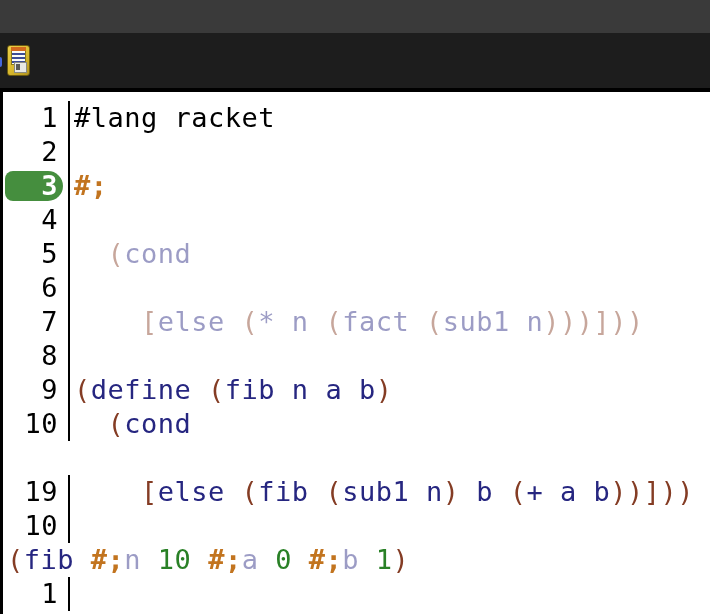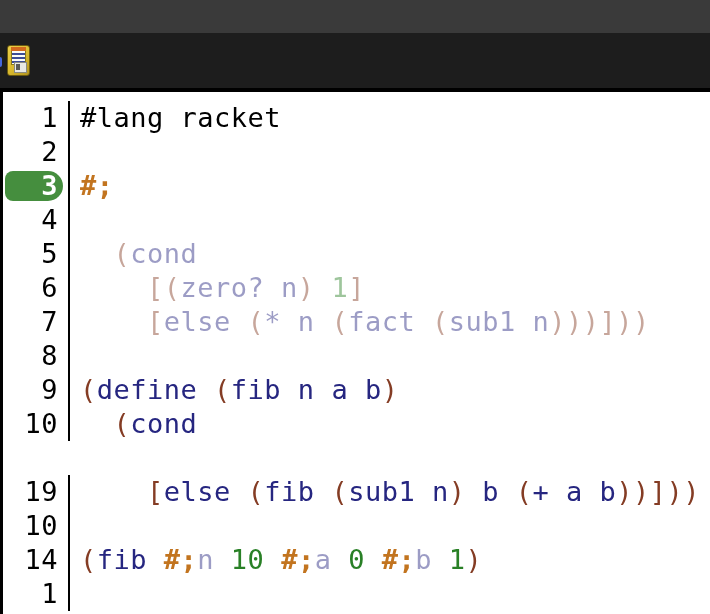--- a/index.html
+++ b/index.html
@@ -24,21 +24,21 @@
 
   .editor{background:#ffffff;border-top:4px solid #000;border-left:3px solid #000;
     height:517px;padding-top:9px;box-sizing:content-box;cursor:text;}
   .line{display:flex;height:34px;line-height:34px;font-size:27px;letter-spacing:.5px;}
   .gutter{flex:0 0 55px;width:55px;text-align:right;padding-right:10px;
     border-right:2px solid #000;color:#000;position:relative;box-sizing:content-box;}
   .gutter .num{position:relative;z-index:2;}
   .gutter.current .num{color:#fff;font-weight:bold;}
   .badge{position:absolute;left:2px;top:2px;width:58px;height:30px;z-index:1;
     border-radius:8px 15px 15px 8px;}
-  .codetext{padding-left:10px;white-space:pre;}
+  .codetext{padding-left:4px;white-space:pre;}
   .faded-line{opacity:.45;}
   .tok-f{opacity:.45;}
   .tm{font-weight:bold;}
 </style>
 </head>
 <body>
 
 <div class="titlebar"></div>
 
 <div class="toolbar">
@@ -69,21 +69,20 @@
     </div>
     <div class="line">
       <span class="gutter"><span class="num">4</span></span>
     </div>
     <div class="line">
       <span class="gutter"><span class="num">5</span></span>
       <span class="codetext faded-line"><span style="color: rgb(0, 0, 0);">  </span><span style="color: rgb(132, 60, 36);">(</span><span style="color: rgb(38, 38, 128);">cond</span></span>
     </div>
     <div class="line">
       <span class="gutter"><span class="num">6</span></span>
-      <span class="codetext faded-line"><span style="color: rgb(0, 0, 0);">    </span><span style="color: rgb(132, 60, 36);">[(</span><span style="color: rgb(38, 38, 128);">zero? </span><span style="color: rgb(38, 38, 128);">n</span><span style="color: rgb(132, 60, 36);">) </span><span style="color: rgb(41, 128, 38);">1</span><span style="color: rgb(132, 60, 36);">]</span></span>
     </div>
     <div class="line">
       <span class="gutter"><span class="num">7</span></span>
       <span class="codetext faded-line"><span style="color: rgb(0, 0, 0);">    </span><span style="color: rgb(132, 60, 36);">[</span><span style="color: rgb(38, 38, 128);">else </span><span style="color: rgb(132, 60, 36);">(</span><span style="color: rgb(38, 38, 128);">* </span><span style="color: rgb(38, 38, 128);">n </span><span style="color: rgb(132, 60, 36);">(</span><span style="color: rgb(38, 38, 128);">fact </span><span style="color: rgb(132, 60, 36);">(</span><span style="color: rgb(38, 38, 128);">sub1 </span><span style="color: rgb(38, 38, 128);">n</span><span style="color: rgb(132, 60, 36);">)))</span><span style="color: rgb(132, 60, 36);">]</span><span style="color: rgb(132, 60, 36);">))</span></span>
     </div>
     <div class="line">
       <span class="gutter"><span class="num">8</span></span>
       <span class="codetext"></span>
     </div>
     <div class="line">
@@ -98,20 +97,19 @@
     </div>
     <div class="line">
       <span class="gutter"><span class="num">19</span></span>
       <span class="codetext"><span style="color: rgb(0, 0, 0);">    </span><span style="color: rgb(132, 60, 36);">[</span><span style="color: rgb(38, 38, 128);">else </span><span style="color: rgb(132, 60, 36);">(</span><span style="color: rgb(38, 38, 128);">fib </span><span style="color: rgb(132, 60, 36);">(</span><span style="color: rgb(38, 38, 128);">sub1 </span><span style="color: rgb(38, 38, 128);">n</span><span style="color: rgb(132, 60, 36);">) </span><span style="color: rgb(38, 38, 128);">b </span><span style="color: rgb(132, 60, 36);">(</span><span style="color: rgb(38, 38, 128);">+ </span><span style="color: rgb(38, 38, 128);">a </span><span style="color: rgb(38, 38, 128);">b</span><span style="color: rgb(132, 60, 36);">))</span><span style="color: rgb(132, 60, 36);">]</span><span style="color: rgb(132, 60, 36);">))</span></span>
     </div>
     <div class="line">
       <span class="gutter"><span class="num">10</span></span>
       <span class="codetext"></span>
     </div>
     <div class="line">
-      <span class="gutter"><span class="num">14</span></span>
       <span class="codetext"><span style="color: rgb(132, 60, 36);">(</span><span style="color: rgb(38, 38, 128);">fib </span><span class="tm" style="color: rgb(194, 116, 31);">#;</span><span class="tok-f" style="color: rgb(38, 38, 128);">n</span><span style="color: rgb(0, 0, 0);"> </span><span style="color: rgb(41, 128, 38);">10</span><span style="color: rgb(0, 0, 0);"> </span><span class="tm" style="color: rgb(194, 116, 31);">#;</span><span class="tok-f" style="color: rgb(38, 38, 128);">a</span><span style="color: rgb(0, 0, 0);"> </span><span style="color: rgb(41, 128, 38);">0</span><span style="color: rgb(0, 0, 0);"> </span><span class="tm" style="color: rgb(194, 116, 31);">#;</span><span class="tok-f" style="color: rgb(38, 38, 128);">b</span><span style="color: rgb(0, 0, 0);"> </span><span style="color: rgb(41, 128, 38);">1</span><span style="color: rgb(132, 60, 36);">)</span></span>
     </div>
     <div class="line">
       <span class="gutter"><span class="num">1</span></span>
       <span class="codetext"></span>
     </div>
   </div>
 
 </body></html>

